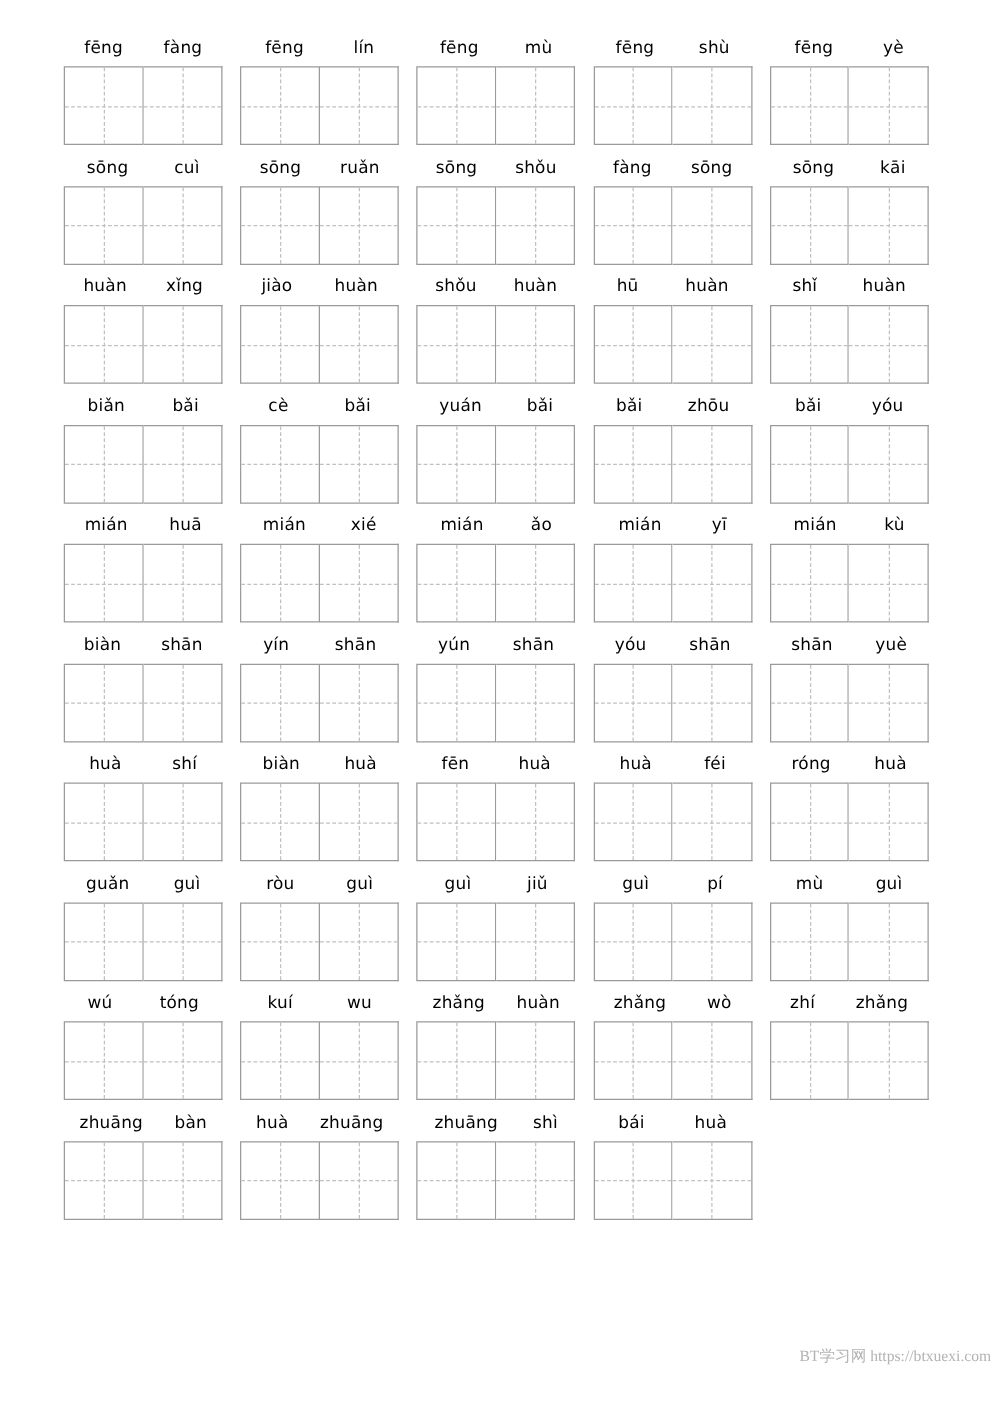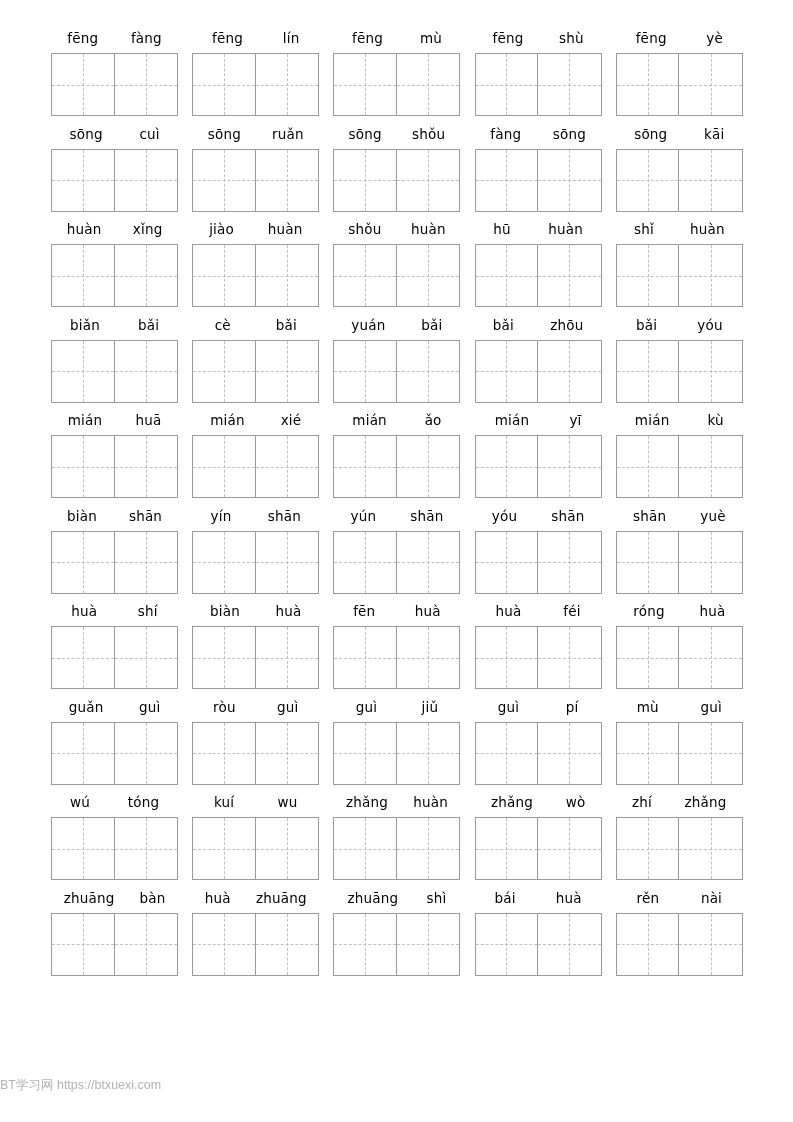--- a/index.html
+++ b/index.html
@@ -87,24 +87,24 @@
     top: 0;
     bottom: 0;
     left: 50%;
     border-left: 1px dashed #c0c0c0;
   }
   .footer {
     position: absolute;
     left: 0;
     right: 0;
     bottom: 28px;
-    text-align: left;
+    text-align: right;
     font-size: 12.5px;
     color: #b3b3b3;
-    font-family: Liberation Sans, sans-serif;
+    font-family: Liberation Serif, serif;
   }
 </style>
 </head>
 <body>
 
 <div class="sheet">
   <div class="rows" id="rows-container">
       <div class="row">
         <div class="cellgroup">
           <div class="pinyin">
@@ -607,26 +607,16 @@
         <div class="cellgroup">
           <div class="pinyin">
             <span>bái</span>
             <span>huà</span>
           </div>
           <div class="grid">
             <div class="box"></div>
             <div class="box"></div>
           </div>
         </div>
-        <div class="cellgroup">
-          <div class="pinyin">
-            <span>rěn</span>
-            <span>nài</span>
-          </div>
-          <div class="grid">
-            <div class="box"></div>
-            <div class="box"></div>
-          </div>
-        </div>
       </div>
     </div>
   <div class="footer">BT学习网 https://btxuexi.com</div>
 </div>
 
 </body></html>

